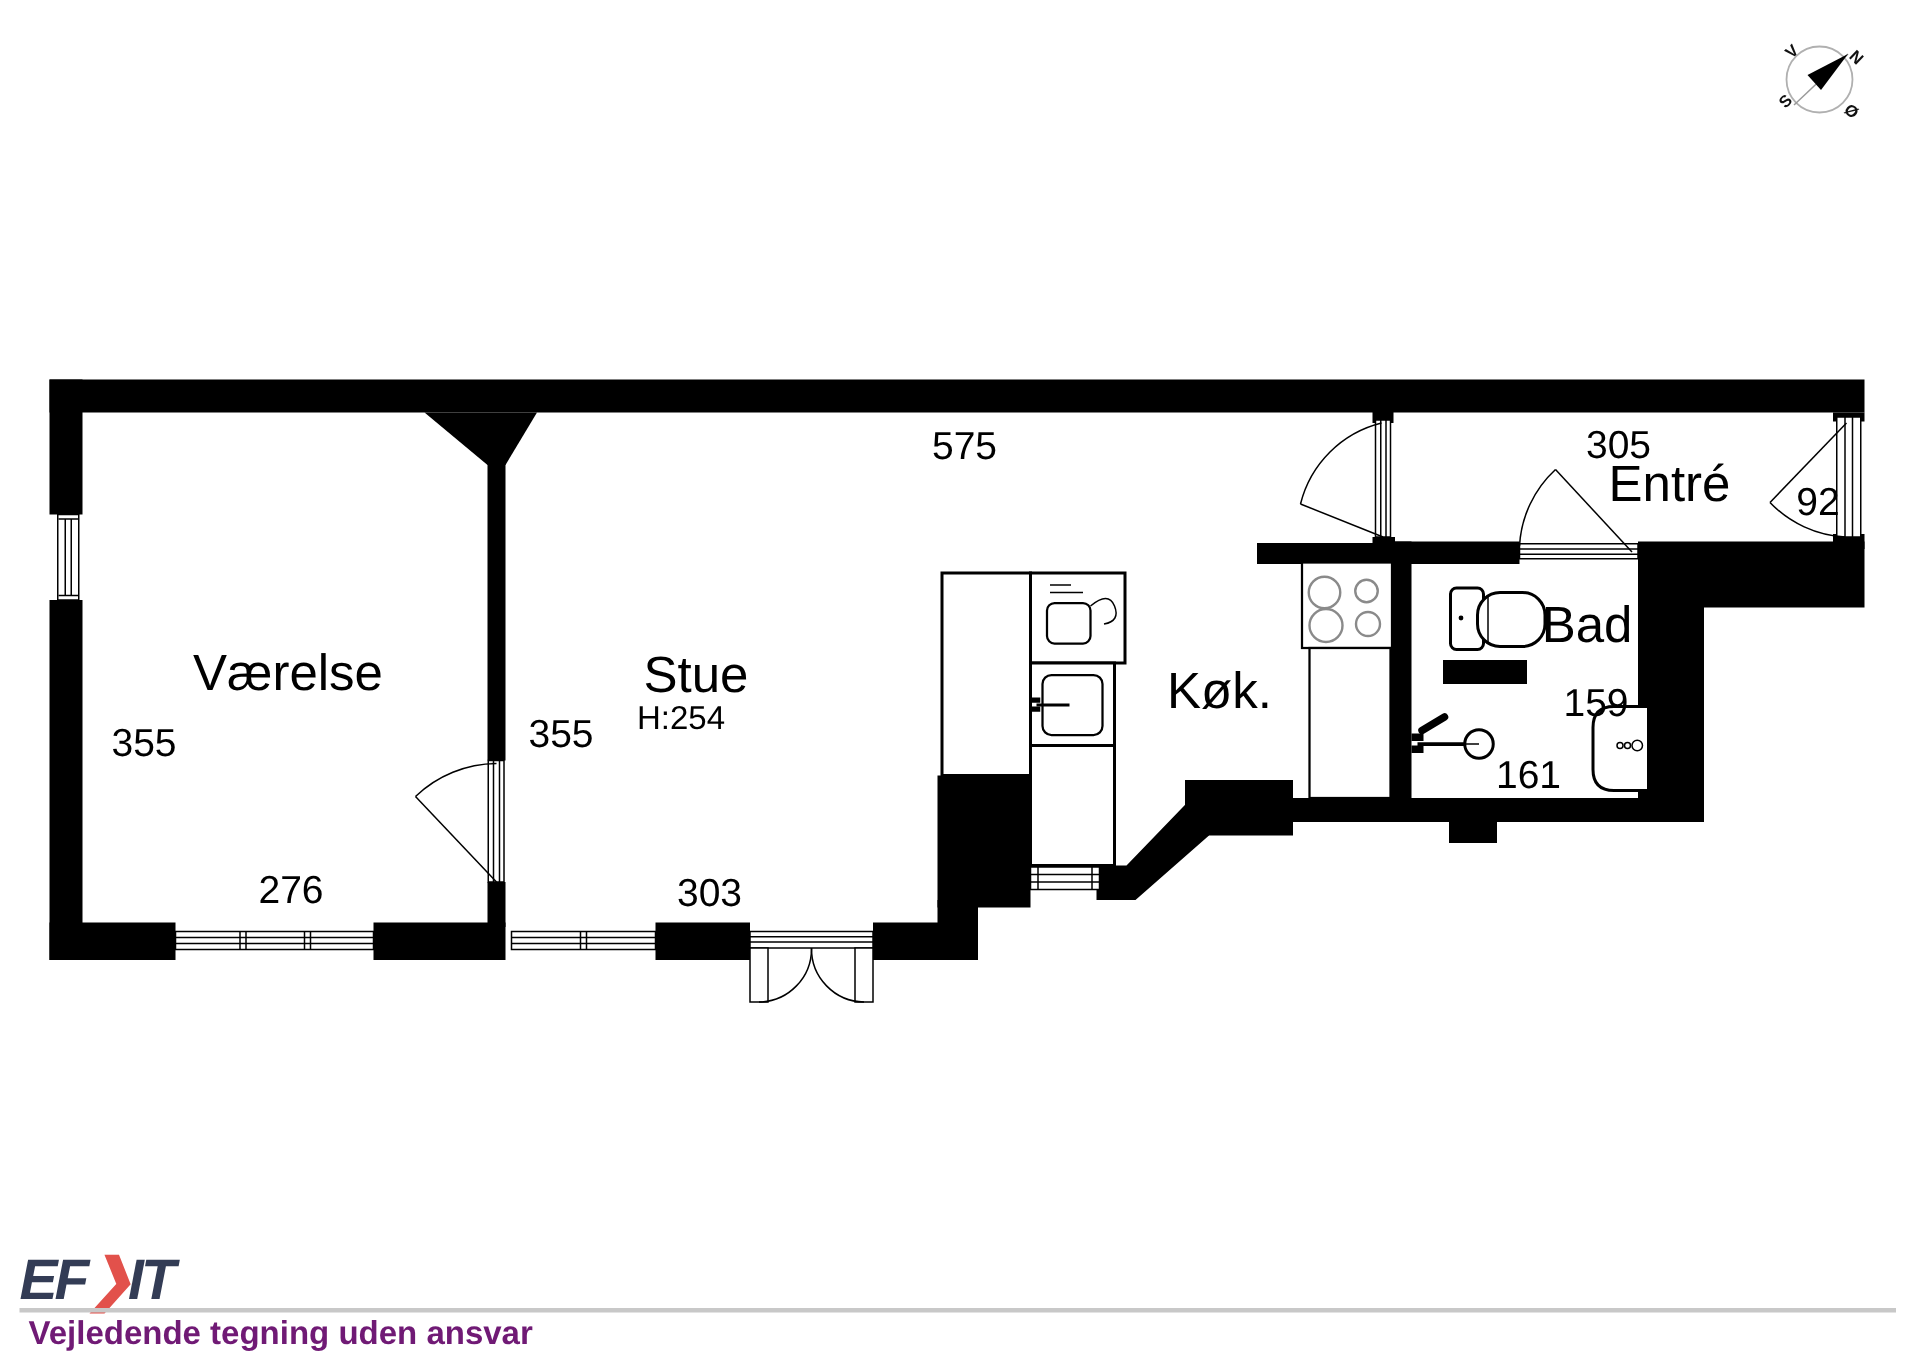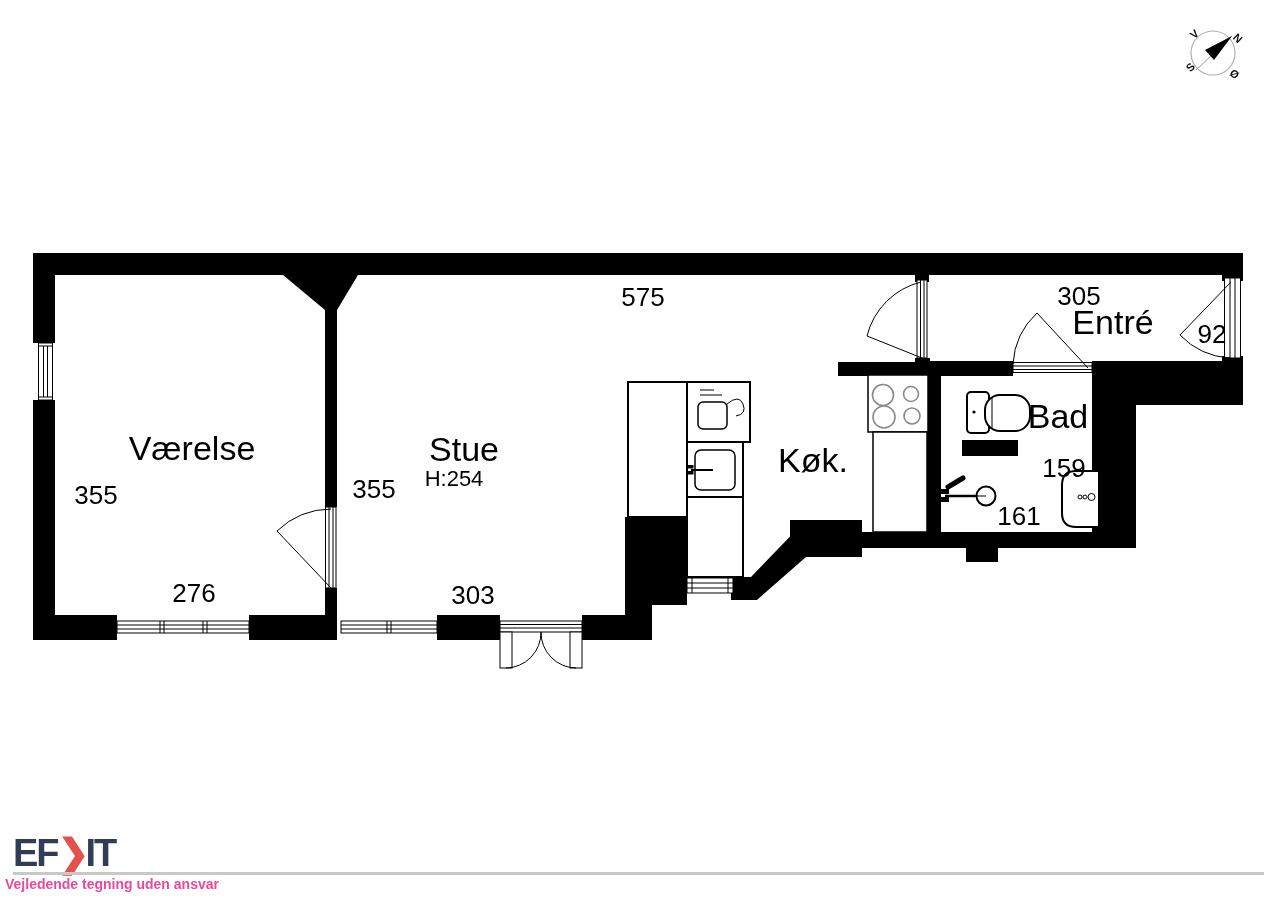--- a/index.html
+++ b/index.html
@@ -10,24 +10,24 @@
   .thin{stroke:#000;stroke-width:1;fill:none;}
   .sym{stroke:#000;stroke-width:1;fill:#fff;}
   .fix{stroke:#000;stroke-width:2;fill:#fff;}
   .fix15{stroke:#000;stroke-width:1.5;fill:#fff;}
   .burner{stroke:#8a8a8a;stroke-width:1.6;fill:#fff;}
   .room-name{font-size:34px;fill:#000;text-anchor:middle;}
   .dim{font-size:26px;fill:#000;text-anchor:middle;}
   .dim-small{font-size:22px;fill:#000;text-anchor:middle;}
   .compass-letter{font-size:11px;font-weight:600;fill:#111;text-anchor:middle;}
   .footer-logo{position:absolute;left:13px;top:831px;font-weight:bold;font-size:38px;
-               letter-spacing:-2px;color:#333c55;white-space:nowrap;}
+               letter-spacing:-2px;color:#333c55;white-space:nowrap;font-style:italic;}
   .footer-logo .chev{color:#e2514b;letter-spacing:-4px;}
   .footer-divider{position:absolute;left:13px;top:872px;width:1251px;height:3px;background:#c8c8c8;}
-  .footer-disclaimer{position:absolute;left:5px;top:876px;font-size:14px;font-weight:600;color:#ec4899;}
+  .footer-disclaimer{position:absolute;left:19px;top:876px;font-size:22px;font-weight:600;color:#701a75;}
 </style>
 </head>
 <body>
 
 <div class="canvas">
 
 <svg width="1280" height="905" viewBox="0 0 1280 905">
 
   <g>
     <rect class="wall" x="33" y="253" width="1210" height="22"></rect>

